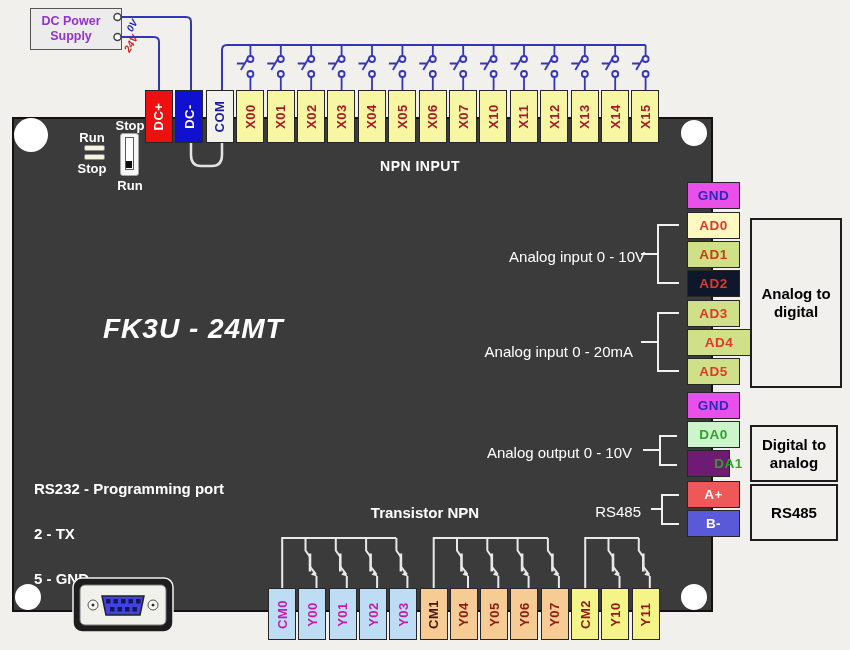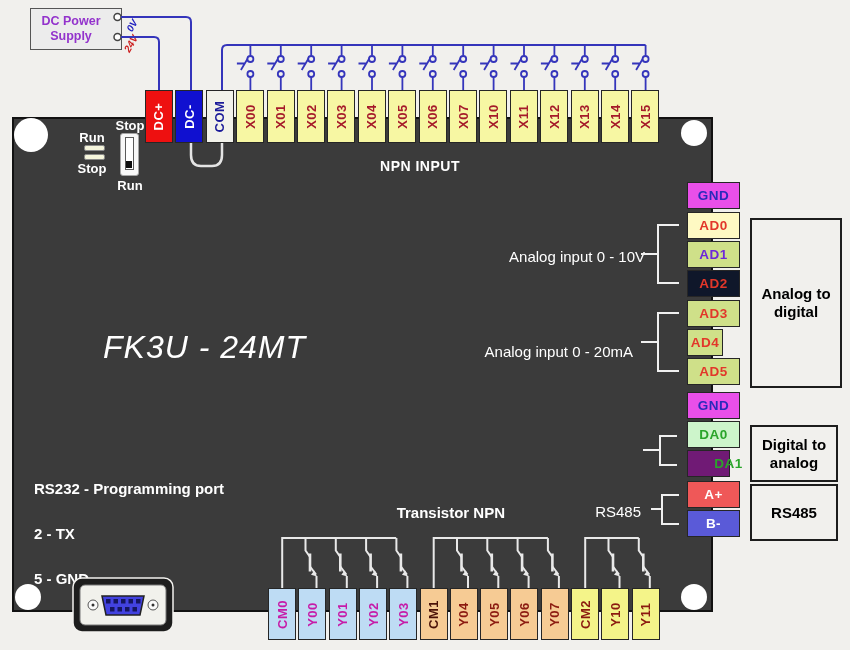--- a/index.html
+++ b/index.html
@@ -10,28 +10,28 @@
   .psu-label{position:absolute;left:4px;top:5px;width:72px;text-align:center;font-weight:bold;font-size:12.5px;line-height:15px;color:#9333cc;}
   .psu-v{position:absolute;font-style:italic;font-weight:bold;font-size:10px;white-space:nowrap;}
   .psu-0v{left:95px;top:11px;color:#2020c0;transform:rotate(-60deg);}
   .psu-24v{left:91px;top:29px;color:#cc2020;transform:rotate(-60deg);}
   .term{position:absolute;box-sizing:border-box;border:1.5px solid #262626;display:flex;align-items:center;justify-content:center;}
   .term.vert span{transform:rotate(-90deg);white-space:nowrap;font-weight:bold;font-size:13px;letter-spacing:.5px;}
   .term.horiz{font-weight:bold;font-size:13.5px;letter-spacing:.5px;}
   .sidebox{position:absolute;box-sizing:border-box;border:2px solid #1d1d1d;display:flex;align-items:center;justify-content:center;text-align:center;font-weight:bold;font-size:15px;line-height:18px;}
   .wtxt{position:absolute;color:#ffffff;}
   .npn-input{left:360px;top:158px;width:120px;text-align:center;font-weight:bold;font-size:14px;letter-spacing:.5px;}
-  .title{left:103px;top:329px;font-weight:normal;font-style:italic;font-size:32px;letter-spacing:1px;}
+  .title{left:103px;top:313px;font-weight:bold;font-style:italic;font-size:28px;letter-spacing:1px;}
   .rs232{left:34px;top:455px;font-weight:bold;font-size:15px;line-height:22.5px;white-space:pre-line;}
   .annot{width:210px;text-align:right;font-size:15px;}
   .annot1{left:435px;top:248px;}
   .annot2{left:423px;top:343px;}
   .annot3{left:422px;top:444px;}
   .rs485lbl{left:531px;top:503px;width:110px;text-align:right;font-size:15px;}
-  .transnpn{left:345px;top:504px;width:160px;text-align:right;font-weight:bold;font-size:15px;}
+  .transnpn{left:345px;top:504px;width:160px;text-align:center;font-weight:bold;font-size:15px;}
   .ledlbl{font-weight:bold;font-size:13px;text-align:center;}
   .led{position:absolute;width:21px;height:6px;background:#f5f5dc;border:1px solid #8a8a8a;border-radius:2px;box-sizing:border-box;}
   .sw-outer{position:absolute;left:120px;top:133px;width:19px;height:43px;background:#f8f8f8;border:1.5px solid #a5a5a5;border-radius:3px;box-sizing:border-box;}
   .sw-track{position:absolute;left:4px;top:3px;width:9px;height:33px;background:#ffffff;border:1.5px solid #5a5a5a;box-sizing:border-box;}
   .sw-black{position:absolute;left:0px;top:23px;width:6px;height:7px;background:#0d0d0d;}
   .overlay{position:absolute;left:0;top:0;pointer-events:none;}
 </style>
 </head>
 <body>
 
@@ -52,20 +52,21 @@
   <div class="wtxt npn-input">NPN INPUT</div>
   <div class="wtxt title">FK3U - 24MT</div>
   <div class="wtxt rs232">
     <div>RS232 - Programming port</div>
     <div>2 - TX</div>
     <div>5 - GND</div>
     
   </div>
   <div class="wtxt annot annot1">Analog input 0 - 10V</div>
   <div class="wtxt annot annot2">Analog input 0 - 20mA</div>
+  <div class="wtxt annot annot3">Analog output 0 - 10V</div>
   <div class="wtxt rs485lbl">RS485</div>
   <div class="wtxt transnpn">Transistor NPN</div>
 
   <div class="wtxt ledlbl" style="left:72px;top:130px;width:40px;">Run</div>
   <div class="led" style="left:84px;top:145px;"></div>
   <div class="led" style="left:84px;top:154px;"></div>
   <div class="wtxt ledlbl" style="left:68px;top:161px;width:48px;">Stop</div>
   <div class="wtxt ledlbl" style="left:110px;top:118px;width:40px;">Stop</div>
   <div class="sw-outer">
     <div class="sw-track">
@@ -123,24 +124,24 @@
       <div class="term vert" style="position: absolute; left: 601px; top: 90px; width: 28px; height: 53px; background: rgb(247, 247, 163); color: rgb(165, 26, 42);">
         <span>X14</span>
       </div>
       <div class="term vert" style="position: absolute; left: 631.4px; top: 90px; width: 28px; height: 53px; background: rgb(247, 247, 163); color: rgb(165, 26, 42);">
         <span>X15</span>
       </div>
     </div>
   <div id="right-terms">
       <div class="term horiz" style="position: absolute; left: 687px; top: 182px; width: 53px; height: 27px; background: rgb(233, 79, 233); color: rgb(42, 42, 187);">GND</div>
       <div class="term horiz" style="position: absolute; left: 687px; top: 212px; width: 53px; height: 27px; background: #fef9c3; color: rgb(226, 55, 42);">AD0</div>
-      <div class="term horiz" style="position: absolute; left: 687px; top: 241px; width: 53px; height: 27px; background: rgb(207, 224, 137); color: #6d28d9; text-align: right;">AD1</div>
+      <div class="term horiz" style="position: absolute; left: 687px; top: 241px; width: 53px; height: 27px; background: rgb(207, 224, 137); color: #c2410c; text-align: right;">AD1</div>
       <div class="term horiz" style="position: absolute; left: 687px; top: 270px; width: 53px; height: 27px; background: #0f172a; color: rgb(226, 55, 42);">AD2</div>
       <div class="term horiz" style="position: absolute; left: 687px; top: 300px; width: 53px; height: 27px; background: rgb(207, 224, 137); color: rgb(226, 55, 42);">AD3</div>
-      <div class="term horiz" style="position: absolute; left: 687px; top: 329px; width: 36px; height: 27px; background: rgb(207, 224, 137); color: rgb(226, 55, 42);">AD4</div>
+      <div class="term horiz" style="position: absolute; left: 687px; top: 329px; width: 64px; height: 27px; background: rgb(207, 224, 137); color: rgb(226, 55, 42);">AD4</div>
       <div class="term horiz" style="position: absolute; left: 687px; top: 358px; width: 53px; height: 27px; background: rgb(207, 224, 137); color: rgb(226, 55, 42);">AD5</div>
       <div class="term horiz" style="position: absolute; left: 687px; top: 392px; width: 53px; height: 27px; background: rgb(233, 79, 233); color: rgb(42, 42, 187);">GND</div>
       <div class="term horiz" style="position: absolute; left: 687px; top: 421px; width: 53px; height: 27px; background: rgb(205, 245, 203); color: rgb(42, 165, 42);">DA0</div>
       <div class="term horiz" style="position: absolute; left: 687px; top: 450px; width: 43px; height: 27px; background: #701a75; color: rgb(42, 165, 42); padding-left: 40px;">DA1</div>
       <div class="term horiz" style="position: absolute; left: 687px; top: 481px; width: 53px; height: 27px; background: rgb(239, 88, 88); color: rgb(255, 255, 255);">A+</div>
       <div class="term horiz" style="position: absolute; left: 687px; top: 510px; width: 53px; height: 27px; background: rgb(90, 90, 216); color: rgb(255, 255, 255);">B-</div>
     </div>
   <div id="bottom-terms">
       <div class="term vert" style="position: absolute; left: 268px; top: 588px; width: 28px; height: 52px; background: rgb(190, 220, 244); color: rgb(198, 27, 168);">
         <span>CM0</span>

